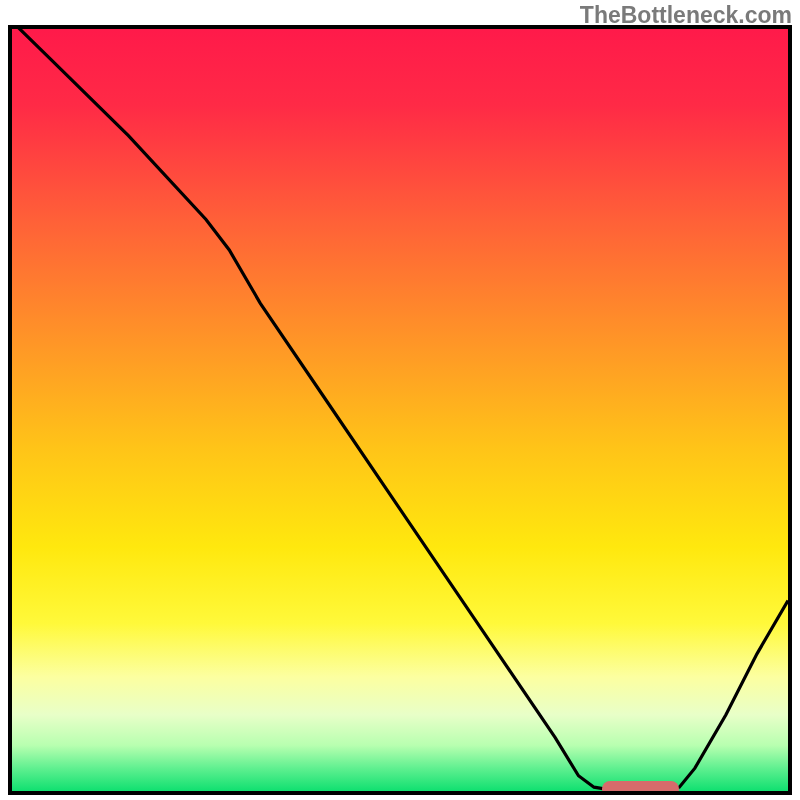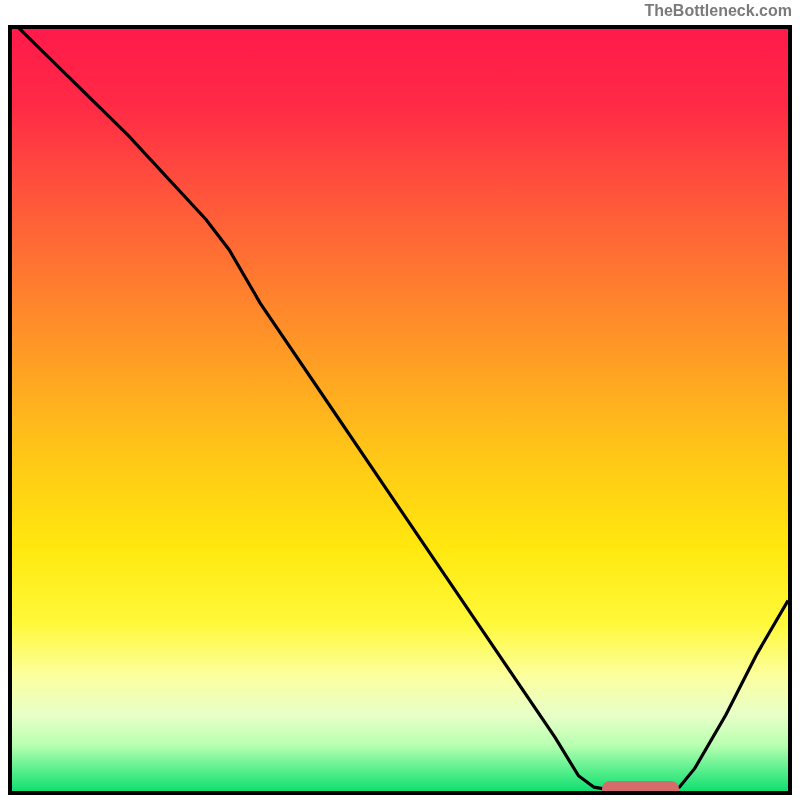--- a/index.html
+++ b/index.html
@@ -32,21 +32,21 @@
     position: absolute;
     left: 0;
     top: 0;
     width: 100%;
     height: 100%;
   }
   .watermark {
     position: absolute;
     top: 2px;
     right: 8px;
-    font-size: 16px;
+    font-size: 23px;
     font-weight: bold;
     color: #7a7a7a;
   }
   .marker {
     position: absolute;
     background: #d66b6b;
     border-radius: 10px;
     height: 16px;
   }
 </style>

